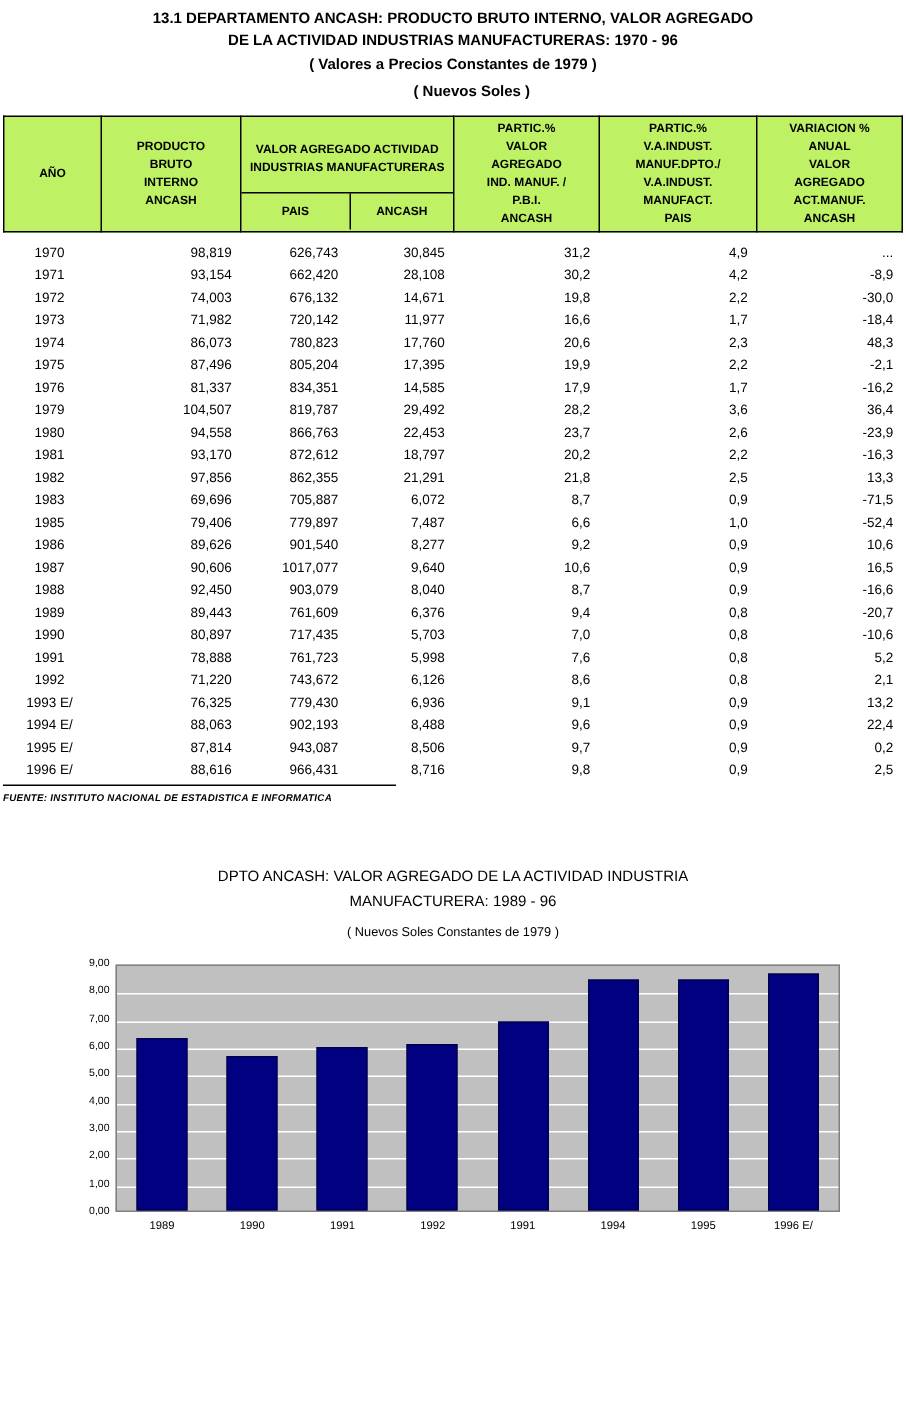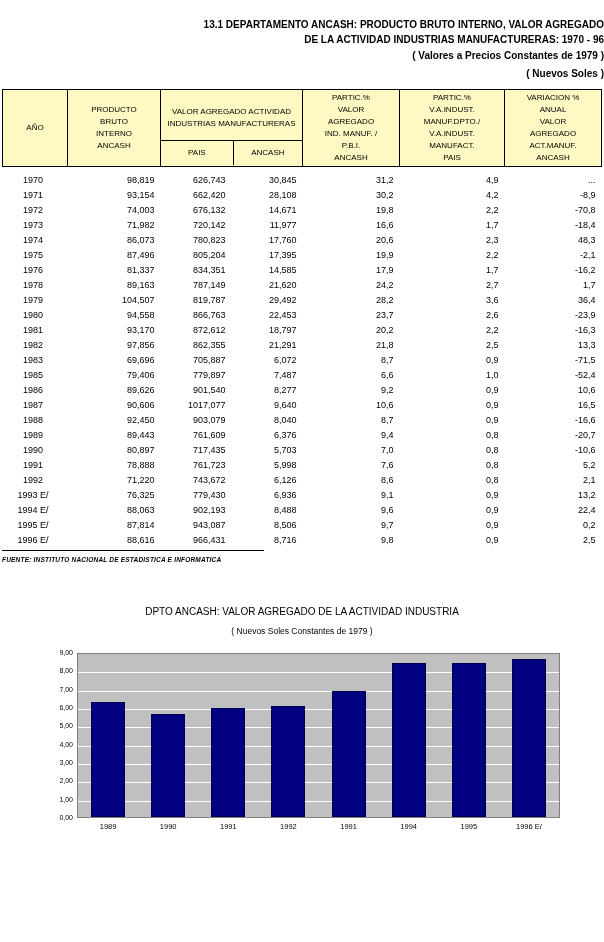--- a/index.html
+++ b/index.html
@@ -15,22 +15,22 @@
     overflow: hidden;
   }
   .page {
     position: relative;
     width: 604px;
     height: 942px;
   }
 
   
   .titles {
-    text-align: right;
-    padding-top: 17px;
+    text-align: center;
+    padding-top: 5px;
   }
   .title-line {
     font-size: 10px;
     font-weight: bold;
     line-height: 15px;
   }
   .subtitle-line {
     font-size: 10px;
     font-weight: bold;
     line-height: 17px;
@@ -45,24 +45,24 @@
   
   .table-wrap {
     margin: 6px 2px 0 2px;
   }
   table.data {
     border-collapse: collapse;
     width: 600px;
     table-layout: fixed;
   }
   table.data th {
-    background: #fef9c3;
+    background: #bef264;
     border: 1px solid #000000;
     font-size: 8px;
-    font-weight: normal;
+    font-weight: bold;
     vertical-align: middle;
     padding: 2px 4px;
     line-height: 12px;
   }
   .hdr-year { width: 56px; text-align: center; }
   .hdr-pbi { width: 84px; text-align: center; }
   .hdr-p1 { width: 88px; text-align: center; }
   .hdr-p2 { width: 96px; text-align: center; }
   .hdr-p3 { width: 88px; text-align: center; }
 
@@ -274,21 +274,21 @@
             <td class="num">4,2</td>
             <td class="num">-8,9</td>
           </tr>
           <tr>
             <td class="c-year">1972</td>
             <td class="num">74,003</td>
             <td class="num">676,132</td>
             <td class="num">14,671</td>
             <td class="num">19,8</td>
             <td class="num">2,2</td>
-            <td class="num">-70,8</td>
+            <td class="num">-30,0</td>
           </tr>
           <tr>
             <td class="c-year">1973</td>
             <td class="num">71,982</td>
             <td class="num">720,142</td>
             <td class="num">11,977</td>
             <td class="num">16,6</td>
             <td class="num">1,7</td>
             <td class="num">-18,4</td>
           </tr>
@@ -313,29 +313,20 @@
           <tr>
             <td class="c-year">1976</td>
             <td class="num">81,337</td>
             <td class="num">834,351</td>
             <td class="num">14,585</td>
             <td class="num">17,9</td>
             <td class="num">1,7</td>
             <td class="num">-16,2</td>
           </tr>
           <tr>
-            <td class="c-year">1978</td>
-            <td class="num">89,163</td>
-            <td class="num">787,149</td>
-            <td class="num">21,620</td>
-            <td class="num">24,2</td>
-            <td class="num">2,7</td>
-            <td class="num">1,7</td>
-          </tr>
-          <tr>
             <td class="c-year">1979</td>
             <td class="num">104,507</td>
             <td class="num">819,787</td>
             <td class="num">29,492</td>
             <td class="num">28,2</td>
             <td class="num">3,6</td>
             <td class="num">36,4</td>
           </tr>
           <tr>
             <td class="c-year">1980</td>
@@ -483,20 +474,21 @@
           </tr>
         </tbody>
     </table>
   </div>
 
   <div class="source-rule"></div>
   <div class="source">FUENTE: INSTITUTO NACIONAL DE ESTADISTICA E INFORMATICA</div>
 
   <div class="chart-block">
     <div class="chart-title">DPTO ANCASH: VALOR AGREGADO DE LA ACTIVIDAD INDUSTRIA</div>
+    <div class="chart-title">MANUFACTURERA: 1989 - 96</div>
     <div class="chart-sub">( Nuevos Soles Constantes de 1979 )</div>
 
     <div class="chart-area">
       <div class="plot" id="plot-area">
           <div class="gridline" style="top: 18.3333px;"></div>
           <div class="gridline" style="top: 36.6667px;"></div>
           <div class="gridline" style="top: 55px;"></div>
           <div class="gridline" style="top: 73.3333px;"></div>
           <div class="gridline" style="top: 91.6667px;"></div>
           <div class="gridline" style="top: 110px;"></div>

